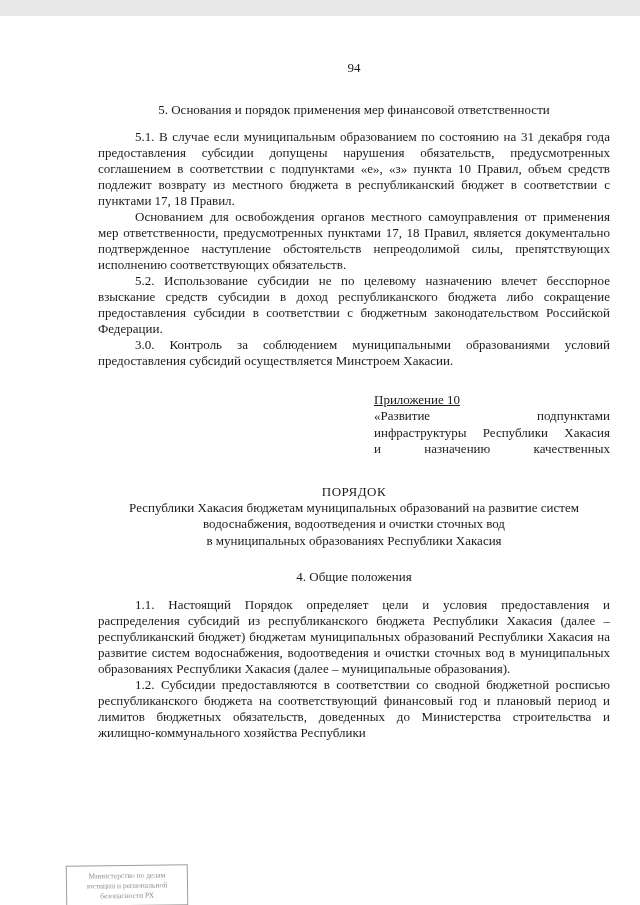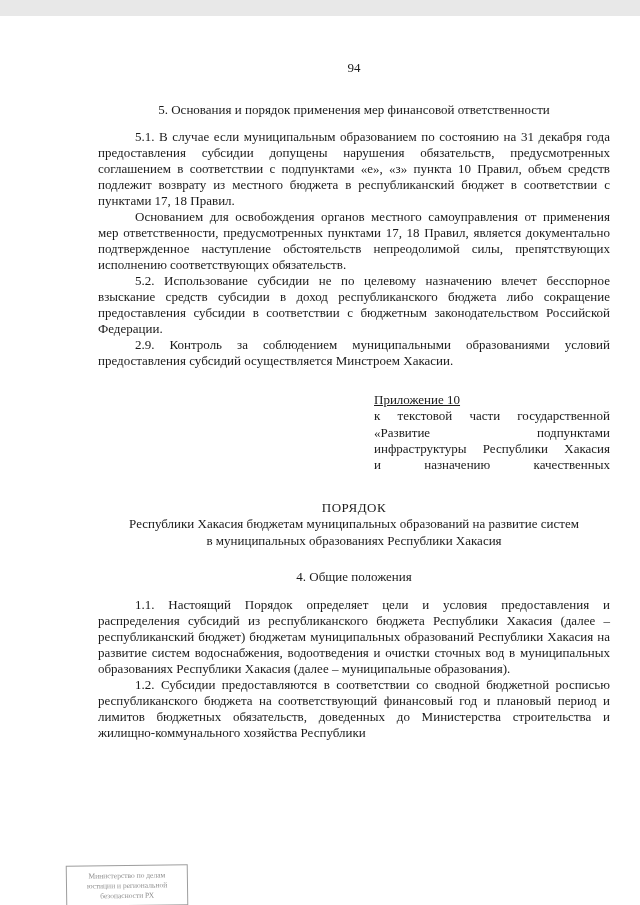--- a/index.html
+++ b/index.html
@@ -89,34 +89,34 @@
 <div class="page">
   <div class="content">
 
     <div class="page-number">94</div>
 
     <div class="section-heading">5. Основания и порядок применения мер финансовой ответственности</div>
 
     <p class="para">5.1. В случае если муниципальным образованием по состоянию на 31 декабря года предоставления субсидии допущены нарушения обязательств, предусмотренных соглашением в соответствии с подпунктами «е», «з» пункта 10 Правил, объем средств подлежит возврату из местного бюджета в республиканский бюджет в соответствии с пунктами 17, 18 Правил.</p>
     <p class="para">Основанием для освобождения органов местного самоуправления от применения мер ответственности, предусмотренных пунктами 17, 18 Правил, является документально подтвержденное наступление обстоятельств непреодолимой силы, препятствующих исполнению соответствующих обязательств.</p>
     <p class="para">5.2. Использование субсидии не по целевому назначению влечет бесспорное взыскание средств субсидии в доход республиканского бюджета либо сокращение предоставления субсидии в соответствии с бюджетным законодательством Российской Федерации.</p>
-    <p class="para">2.9. Контроль за соблюдением муниципальными образованиями условий предоставления субсидий осуществляется Минстроем Хакасии.</p>
+    <p class="para">3.0. Контроль за соблюдением муниципальными образованиями условий предоставления субсидий осуществляется Минстроем Хакасии.</p>
 
     <div class="annex">
       <div class="annex-line no-just">Приложение 10</div>
-      <div class="annex-line">к текстовой части государственной</div>
       <div class="annex-line">«Развитие подпунктами</div>
       <div class="annex-line">инфраструктуры Республики Хакасия</div>
       <div class="annex-line">и назначению качественных</div>
     </div>
 
     <div class="order-title">ПОРЯДОК</div>
 
     <div class="order-subtitle">
       <div class="subtitle-line">Республики Хакасия бюджетам муниципальных образований на развитие систем</div>
+      <div class="subtitle-line">водоснабжения, водоотведения и очистки сточных вод</div>
       <div class="subtitle-line">в муниципальных образованиях Республики Хакасия</div>
     </div>
 
     <div class="s1-heading">4. Общие положения</div>
 
     <p class="para">1.1. Настоящий Порядок определяет цели и условия предоставления и распределения субсидий из республиканского бюджета Республики Хакасия (далее – республиканский бюджет) бюджетам муниципальных образований Республики Хакасия на развитие систем водоснабжения, водоотведения и очистки сточных вод в муниципальных образованиях Республики Хакасия (далее – муниципальные образования).</p>
     <p class="para">1.2. Субсидии предоставляются в соответствии со сводной бюджетной росписью республиканского бюджета на соответствующий финансовый год и плановый период и лимитов бюджетных обязательств, доведенных до Министерства строительства и жилищно-коммунального хозяйства Республики</p>
 
   </div>
 

